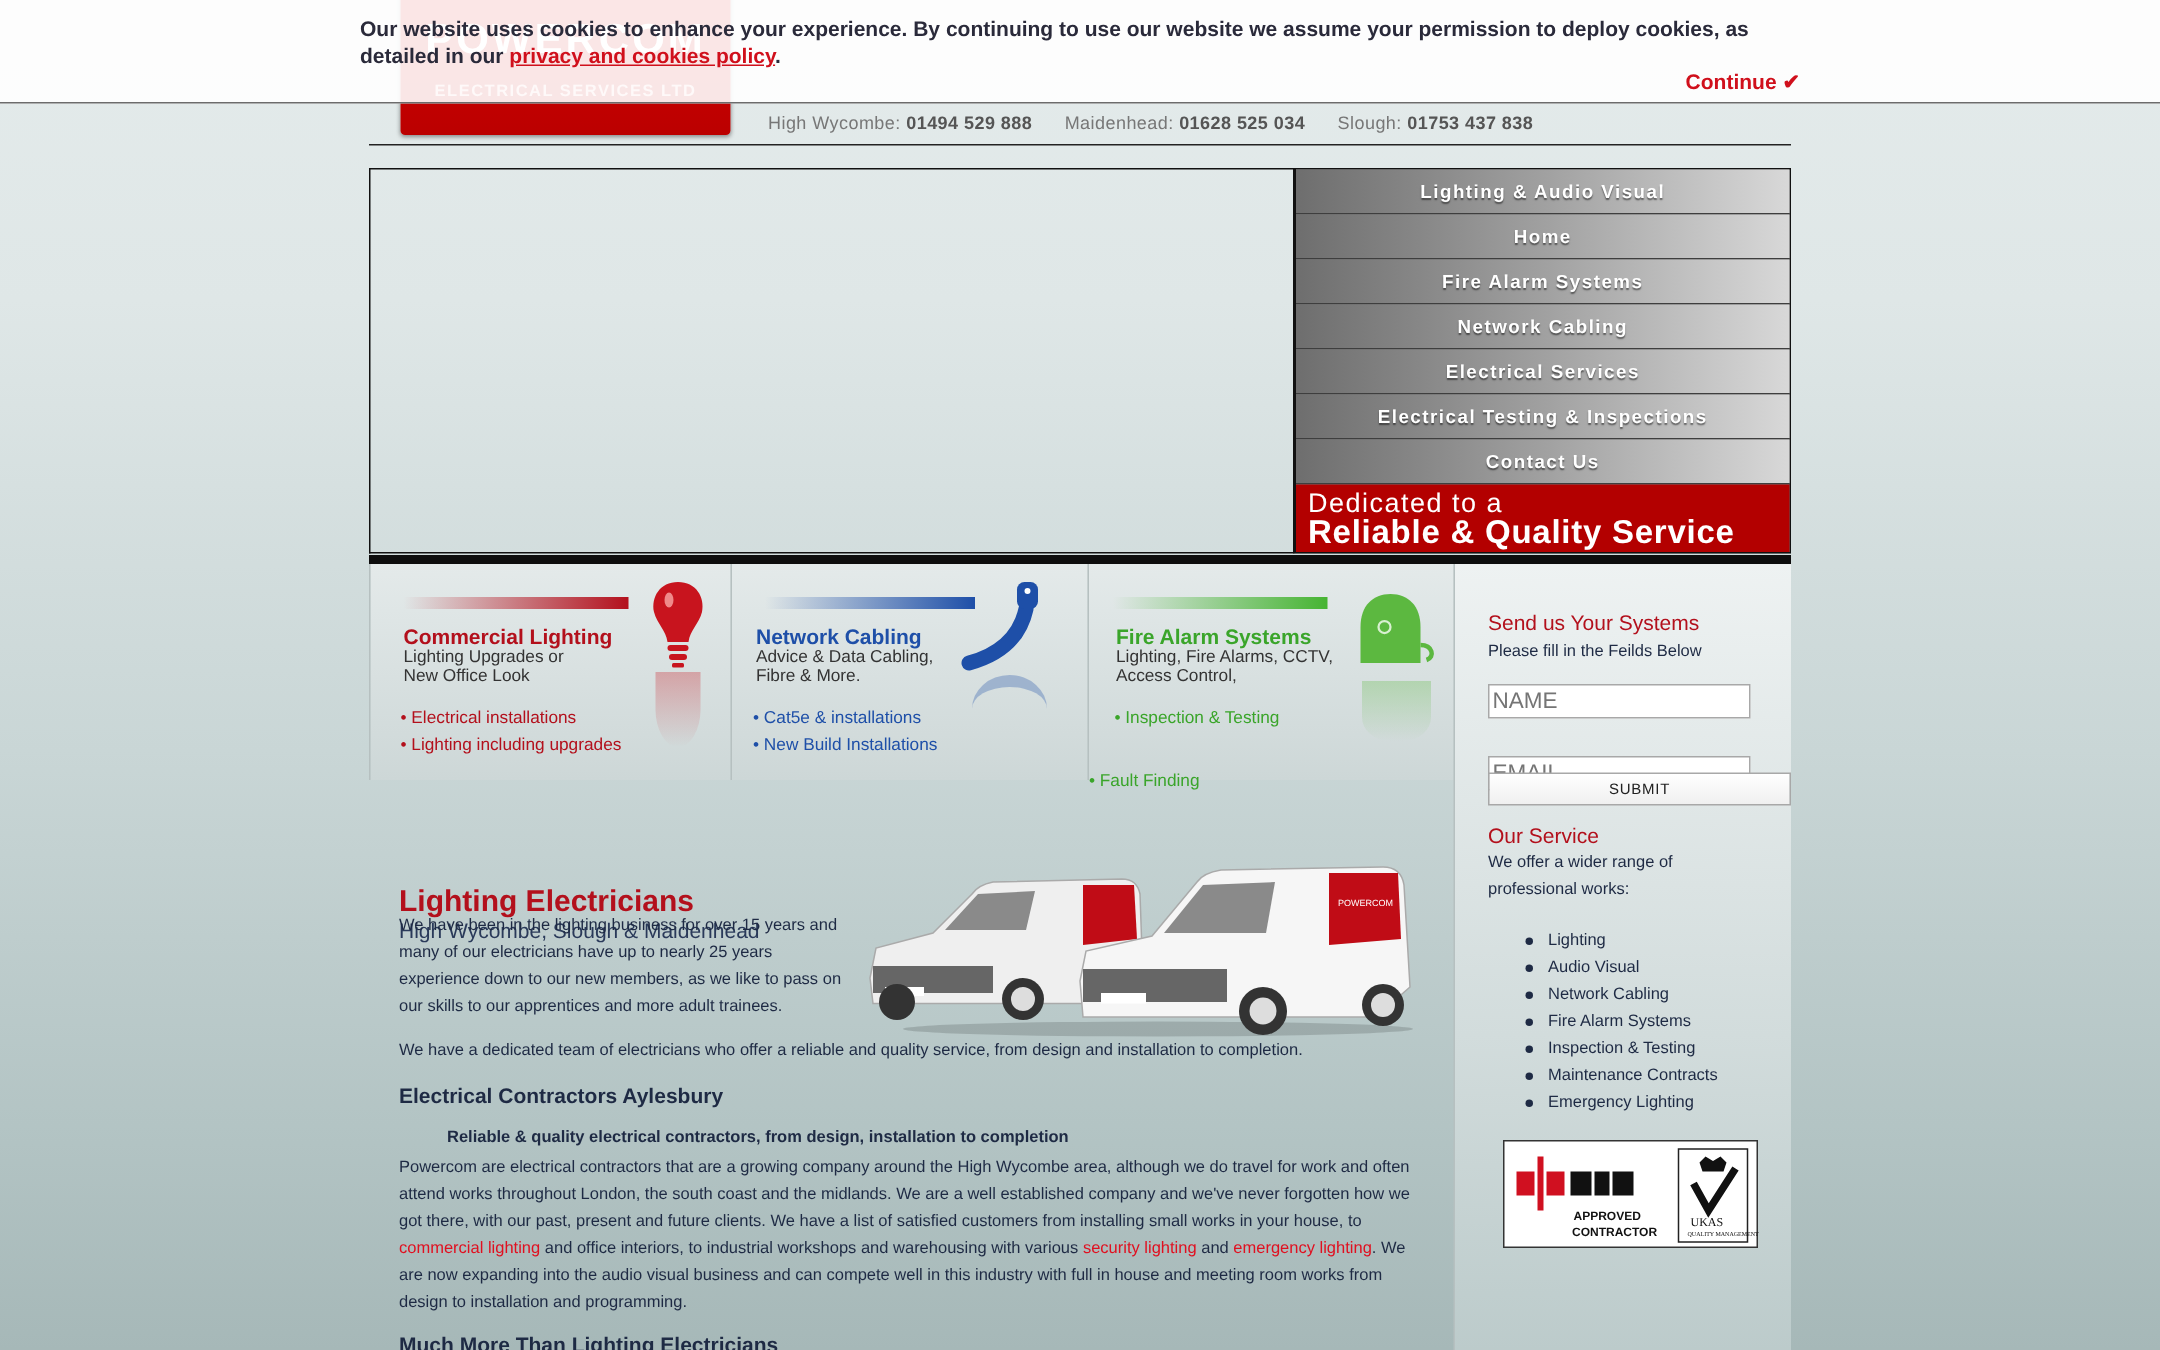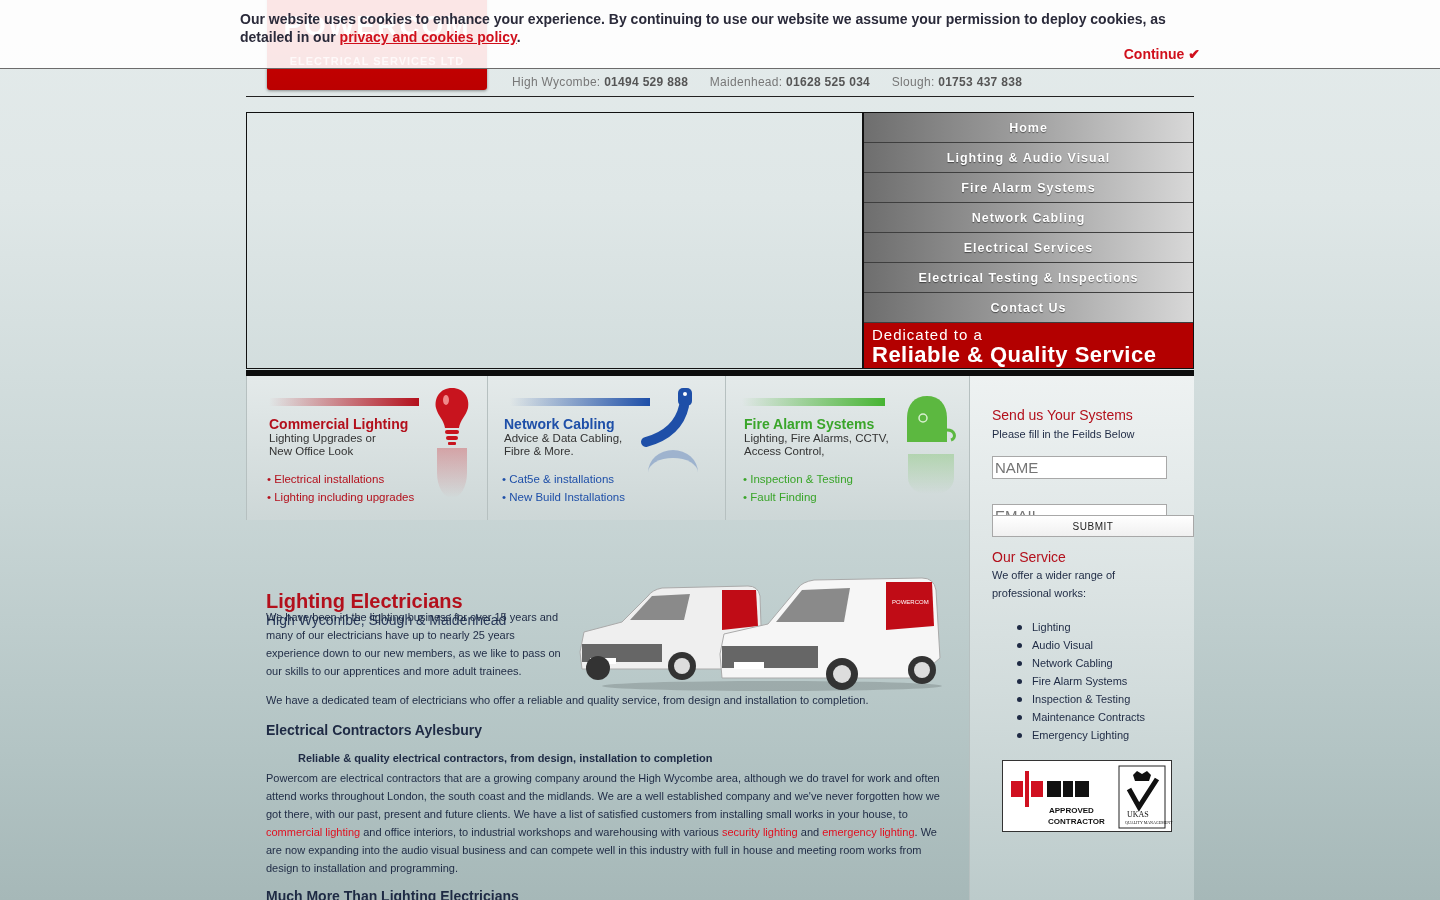--- a/index.html
+++ b/index.html
@@ -51,21 +51,21 @@
       color: #ffffff; font-size: 12.5px; font-weight: bold; letter-spacing: 1px;
       background: linear-gradient(to right, #6e6e6e 0%, #a0a0a0 50%, #d8d8d8 100%);
       border-bottom: 1px solid #3e3e3e;
       text-shadow: 0 1px 1px rgba(0,0,0,0.5);
       cursor: pointer;
     }
     .nav-banner {
       position: absolute; left: 0; bottom: 0; width: 100%; height: 45px;
       background: #b30000; color: #fff; padding: 4px 8px;
     }
-    .nav-banner .small { font-size: 15px; line-height: 16px; letter-spacing: 1px; }
+    .nav-banner .small { font-size: 18px; line-height: 16px; letter-spacing: 1px; }
     .nav-banner .big { font-size: 22px; line-height: 24px; font-weight: bold; letter-spacing: 0.5px; }
     
     .promo-bar { position: absolute; left: 246px; top: 370px; width: 948px; height: 6px; background: #0d0d0d; }
     .promos { position: absolute; left: 246px; top: 376px; width: 723px; height: 144px; display: flex; }
     .promo {
       position: relative; height: 144px;
       border-left: 1px solid #b6c0c0;
       background: linear-gradient(to bottom, #e4eaea, #cdd7d7);
     }
     .promo .bar { position: absolute; top: 22px; height: 8px; }
@@ -137,22 +137,22 @@
 </div>
 <div class="phones">
   <span class="ph"><span>High Wycombe:</span> <b>01494 529 888</b></span>
   <span class="ph"><span>Maidenhead:</span> <b>01628 525 034</b></span>
   <span class="ph"><span>Slough:</span> <b>01753 437 838</b></span>
 </div>
 <div class="header-rule"></div>
 
 <div class="hero"></div>
 <div class="nav">
+  <a class="nav-item">Lighting &amp; Audio Visual</a>
   <a class="nav-item">Home</a>
-  <a class="nav-item">Lighting &amp; Audio Visual</a>
   <a class="nav-item">Fire Alarm Systems</a>
   <a class="nav-item">Network Cabling</a>
   <a class="nav-item">Electrical Services</a>
   <a class="nav-item">Electrical Testing &amp; Inspections</a>
   <a class="nav-item">Contact Us</a>
   <div class="nav-banner">
     <div class="small">Dedicated to a</div>
     <div class="big">Reliable &amp; Quality Service</div>
   </div>
 </div>
@@ -186,21 +186,21 @@
       <rect x="40" y="4" width="14" height="18" rx="5" fill="#1e4fa8"></rect>
       <circle cx="47" cy="10" r="2" fill="#fff"></circle>
     </svg>
     <div class="reflect" style="left:160px;top:74px;width:50px;height:45px;border-top:8px solid #1e4fa8;border-radius:50% 50% 0 0;"></div>
   </div>
   <div class="promo" style="width:244px;">
     <div class="bar" style="left:16px;width:143px;background:linear-gradient(to right, rgba(70,180,50,0), #46b432);"></div>
     <div class="title" style="left:18px;color:#3aa52a;">Fire Alarm Systems</div>
     <div class="sub" style="left:18px;"><span>Lighting, Fire Alarms, CCTV,</span><br><span>Access Control,</span></div>
     <div class="b1" style="left:17px;color:#3aa52a;text-align:right;">• Inspection &amp; Testing</div>
-    <div class="b2" style="left:17px;color:#3aa52a;">• Fault Finding</div>
+    <div class="b2" style="left:0;color:#3aa52a;margin-top:24px;">• Fault Finding</div>
     <svg class="icon" style="left:175px;top:18px;" width="60" height="56" viewBox="0 0 60 56">
       <path d="M6 48 L6 24 C6 10 14 2 26 2 C38 2 46 10 46 24 L46 48 Z" fill="#5cb840"></path>
       <circle cx="22" cy="24" r="4" fill="none" stroke="#d8f0d0" stroke-width="1.5"></circle>
       <path d="M46 36 C54 36 56 44 50 46" stroke="#5cb840" stroke-width="3" fill="none"></path>
     </svg>
     <div class="reflect" style="left:182px;top:78px;width:46px;height:40px;background:linear-gradient(#5cb840, rgba(92,184,64,0));border-radius:0 0 40% 40%;"></div>
   </div>
 </div>
 
 <div class="sidebar">

